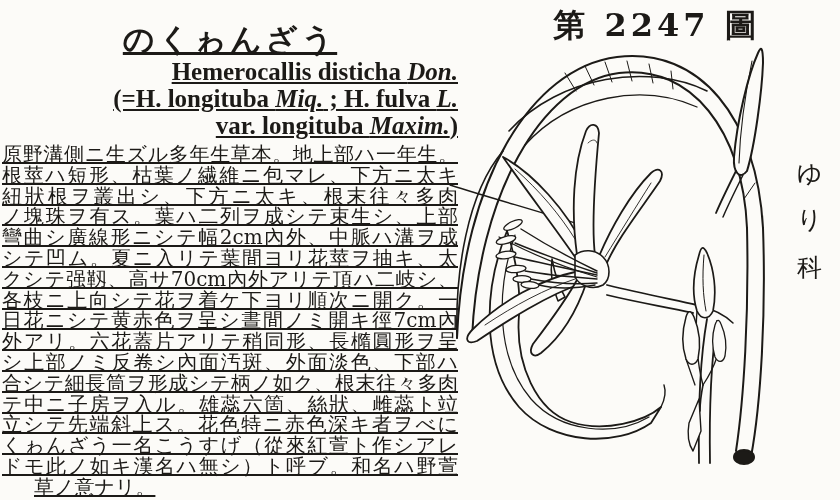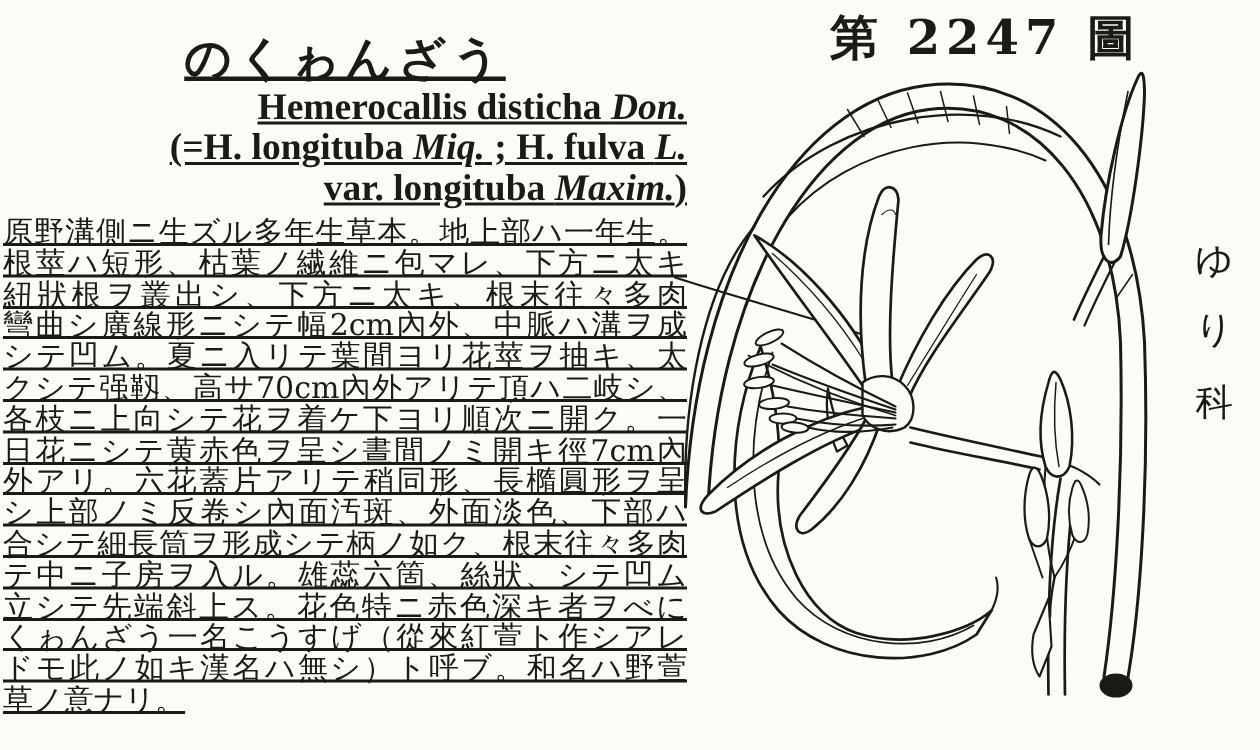--- a/index.html
+++ b/index.html
@@ -19,21 +19,21 @@
   .latin{
     text-align:right;font-family:"Liberation Serif",serif;
     font-weight:bold;font-size:25px;line-height:27px;white-space:nowrap;
   }
   .latin .auth{font-style:italic;}
   .body-text{margin-top:5px;}
   .bl{
     font-size:20px;line-height:20.8px;
     text-align:justify;text-align-last:justify;
   }
-  .bl.short{text-align-last:left;}
+  .bl.short{text-align-last:left;margin-left:32px;}
 
   
   .fig-label{
     position:absolute;left:542px;top:4px;width:230px;
     font-size:32px;font-weight:bold;letter-spacing:4px;text-align:center;
     white-space:nowrap;
   }
 
   
   .family{
@@ -58,29 +58,30 @@
   <div class="text-col">
     <div class="kana-title">のくゎんざう</div>
     <div class="latin"><span>Hemerocallis disticha </span><span class="auth">Don.</span></div>
     <div class="latin"><span>(=H. longituba </span><span class="auth">Miq.</span><span> ; H. fulva </span><span class="auth">L.</span></div>
     <div class="latin"><span>var. longituba </span><span class="auth">Maxim.</span><span>)</span></div>
 
     <div class="body-text">
       <div class="bl">原野溝側ニ生ズル多年生草本。地上部ハ一年生。</div>
       <div class="bl">根莖ハ短形、枯葉ノ繊維ニ包マレ、下方ニ太キ</div>
       <div class="bl">紐狀根ヲ叢出シ、下方ニ太キ、根末往々多肉</div>
+      <div class="bl">ノ塊珠ヲ有ス。葉ハ二列ヲ成シテ束生シ、上部</div>
       <div class="bl">彎曲シ廣線形ニシテ幅2cm內外、中脈ハ溝ヲ成</div>
       <div class="bl">シテ凹ム。夏ニ入リテ葉間ヨリ花莖ヲ抽キ、太</div>
       <div class="bl">クシテ强靱、高サ70cm內外アリテ頂ハ二岐シ、</div>
       <div class="bl">各枝ニ上向シテ花ヲ着ケ下ヨリ順次ニ開ク。一</div>
       <div class="bl">日花ニシテ黄赤色ヲ呈シ晝間ノミ開キ徑7cm內</div>
       <div class="bl">外アリ。六花蓋片アリテ稍同形、長橢圓形ヲ呈</div>
       <div class="bl">シ上部ノミ反卷シ內面汚斑、外面淡色、下部ハ</div>
       <div class="bl">合シテ細長筒ヲ形成シテ柄ノ如ク、根末往々多肉</div>
-      <div class="bl">テ中ニ子房ヲ入ル。雄蕊六箇、絲狀、シテ凹ム</div>
+      <div class="bl">テ中ニ子房ヲ入ル。雄蕊六箇、絲狀、雌蕊ト竝</div>
       <div class="bl">立シテ先端斜上ス。花色特ニ赤色深キ者ヲべに</div>
       <div class="bl">くゎんざう一名こうすげ（從來紅萱ト作シアレ</div>
       <div class="bl">ドモ此ノ如キ漢名ハ無シ）ト呼ブ。和名ハ野萱</div>
       <div class="bl short">草ノ意ナリ。</div>
     </div>
   </div>
 
   <div class="illus">
     <svg viewBox="0 0 335 465" xmlns="http://www.w3.org/2000/svg">
       <g stroke="#1c1a17" fill="none" stroke-width="2" stroke-linecap="round" stroke-linejoin="round">

